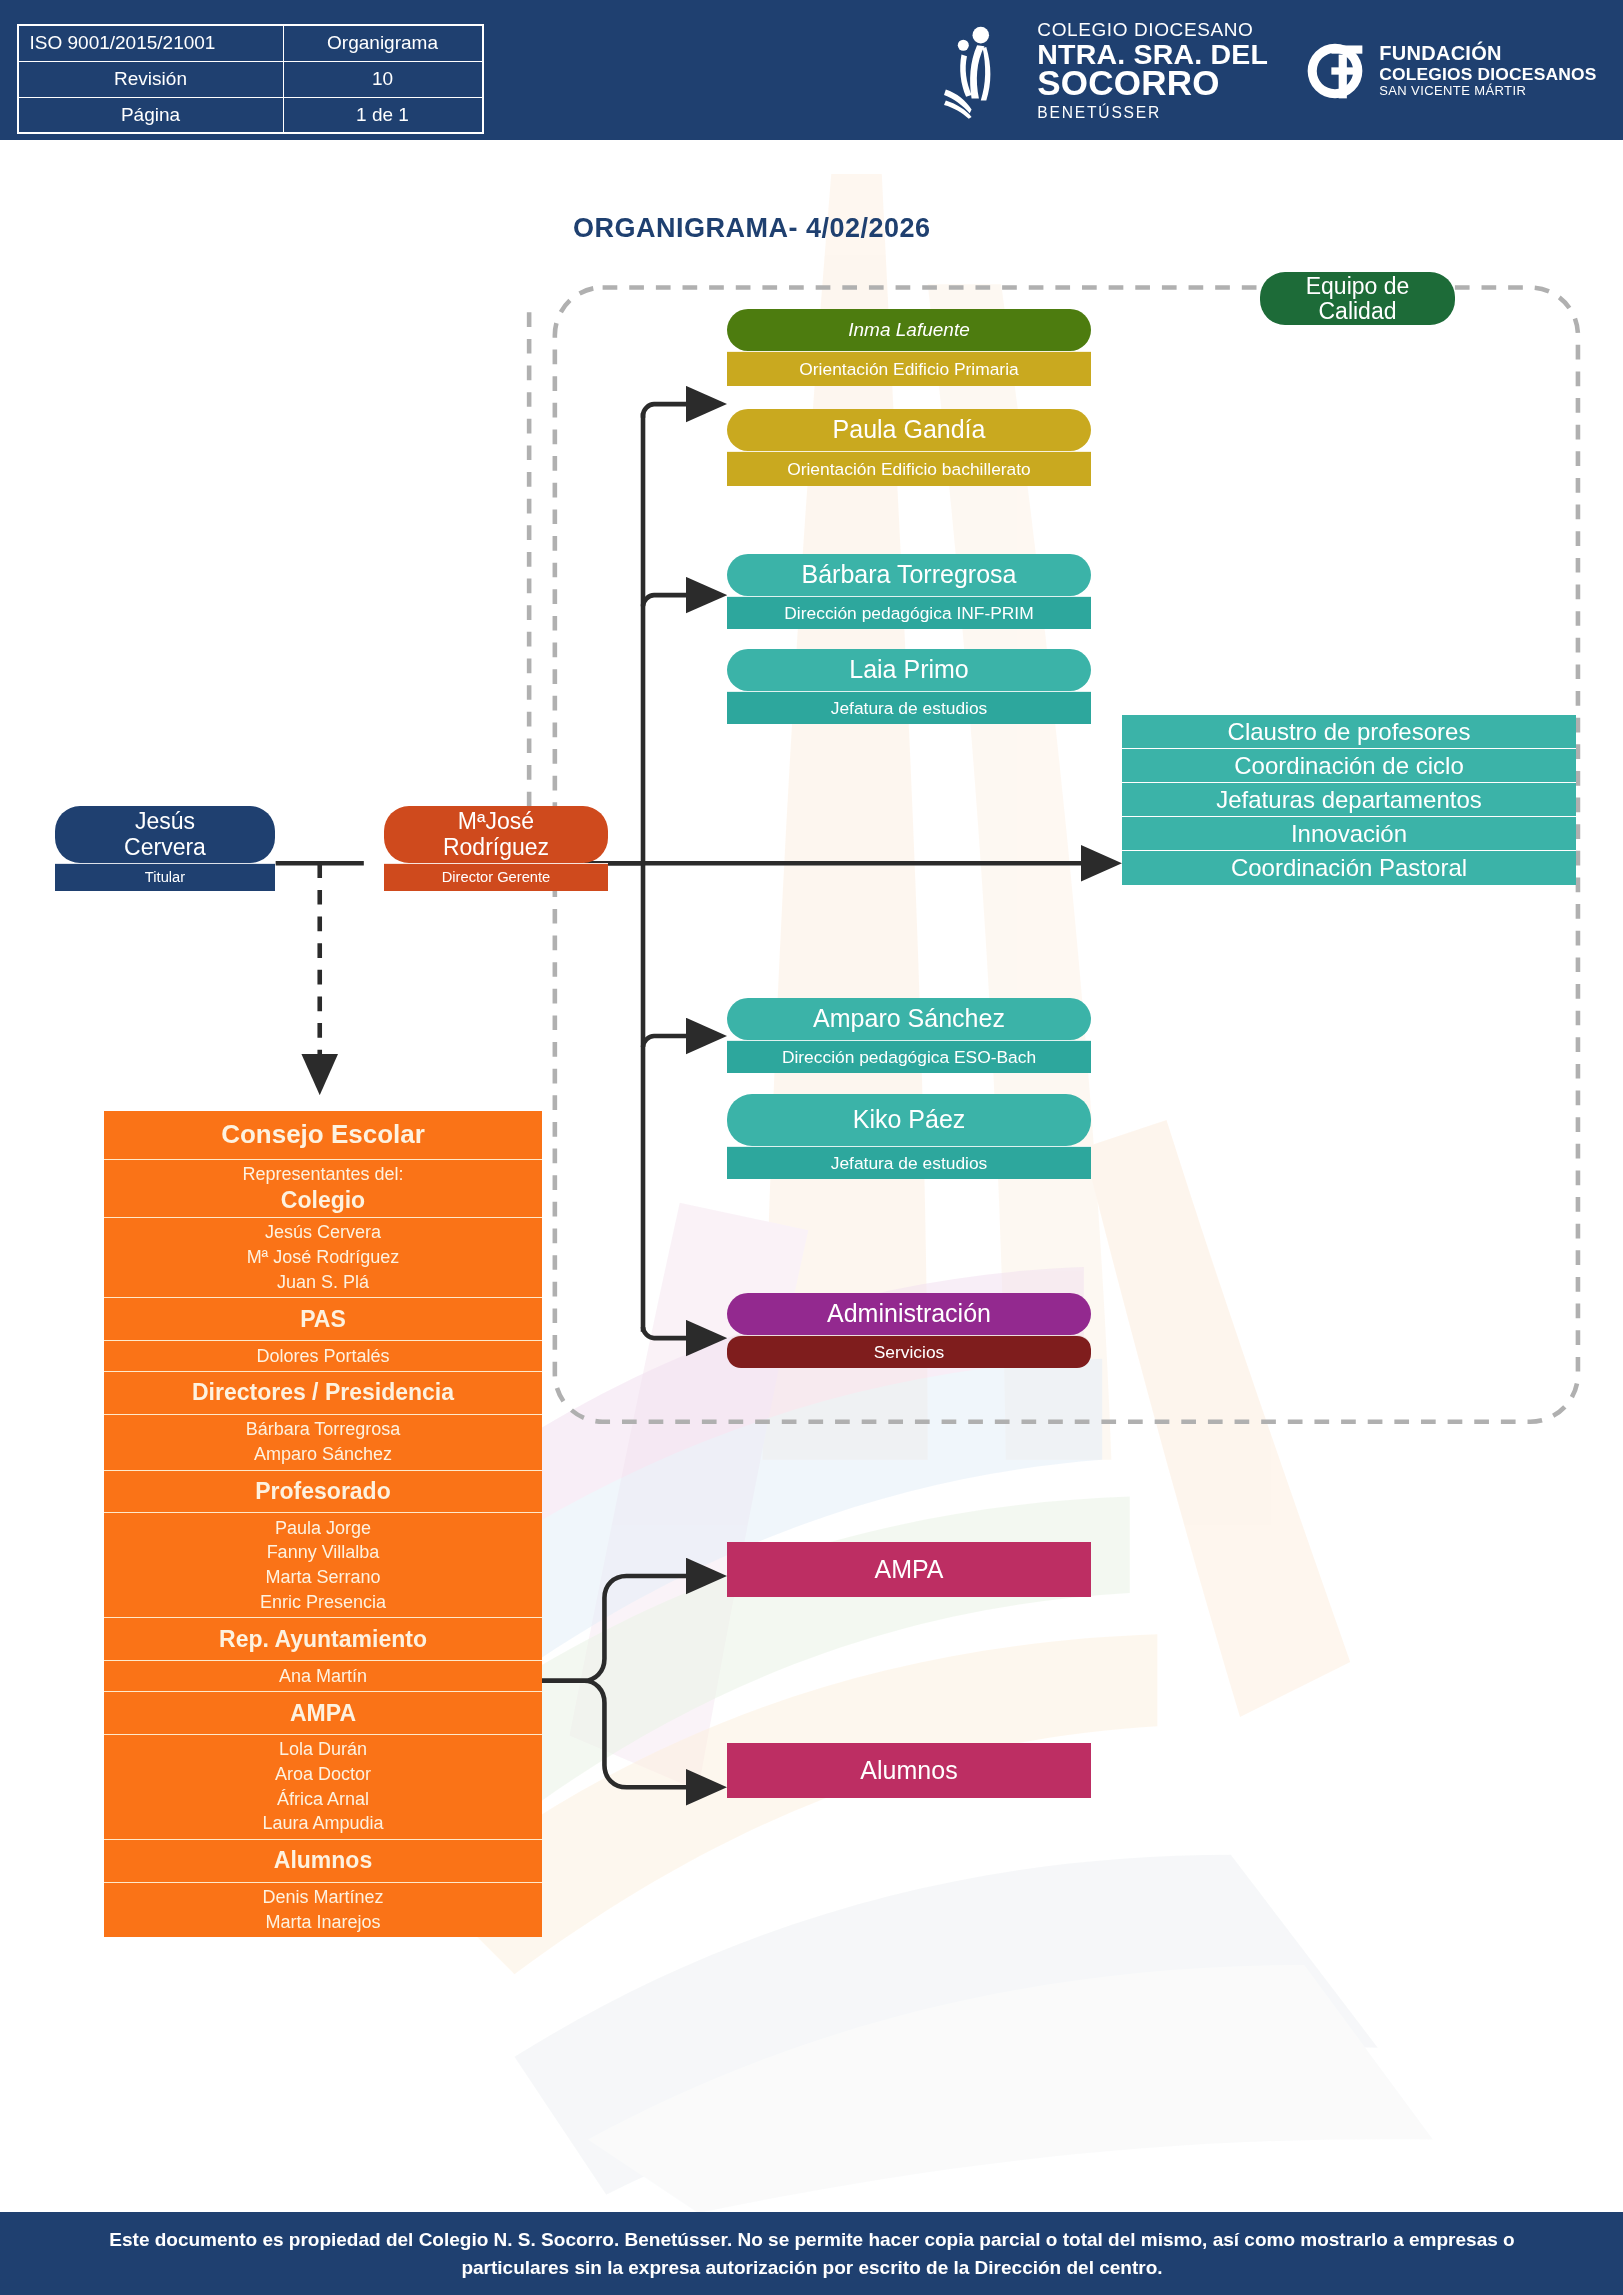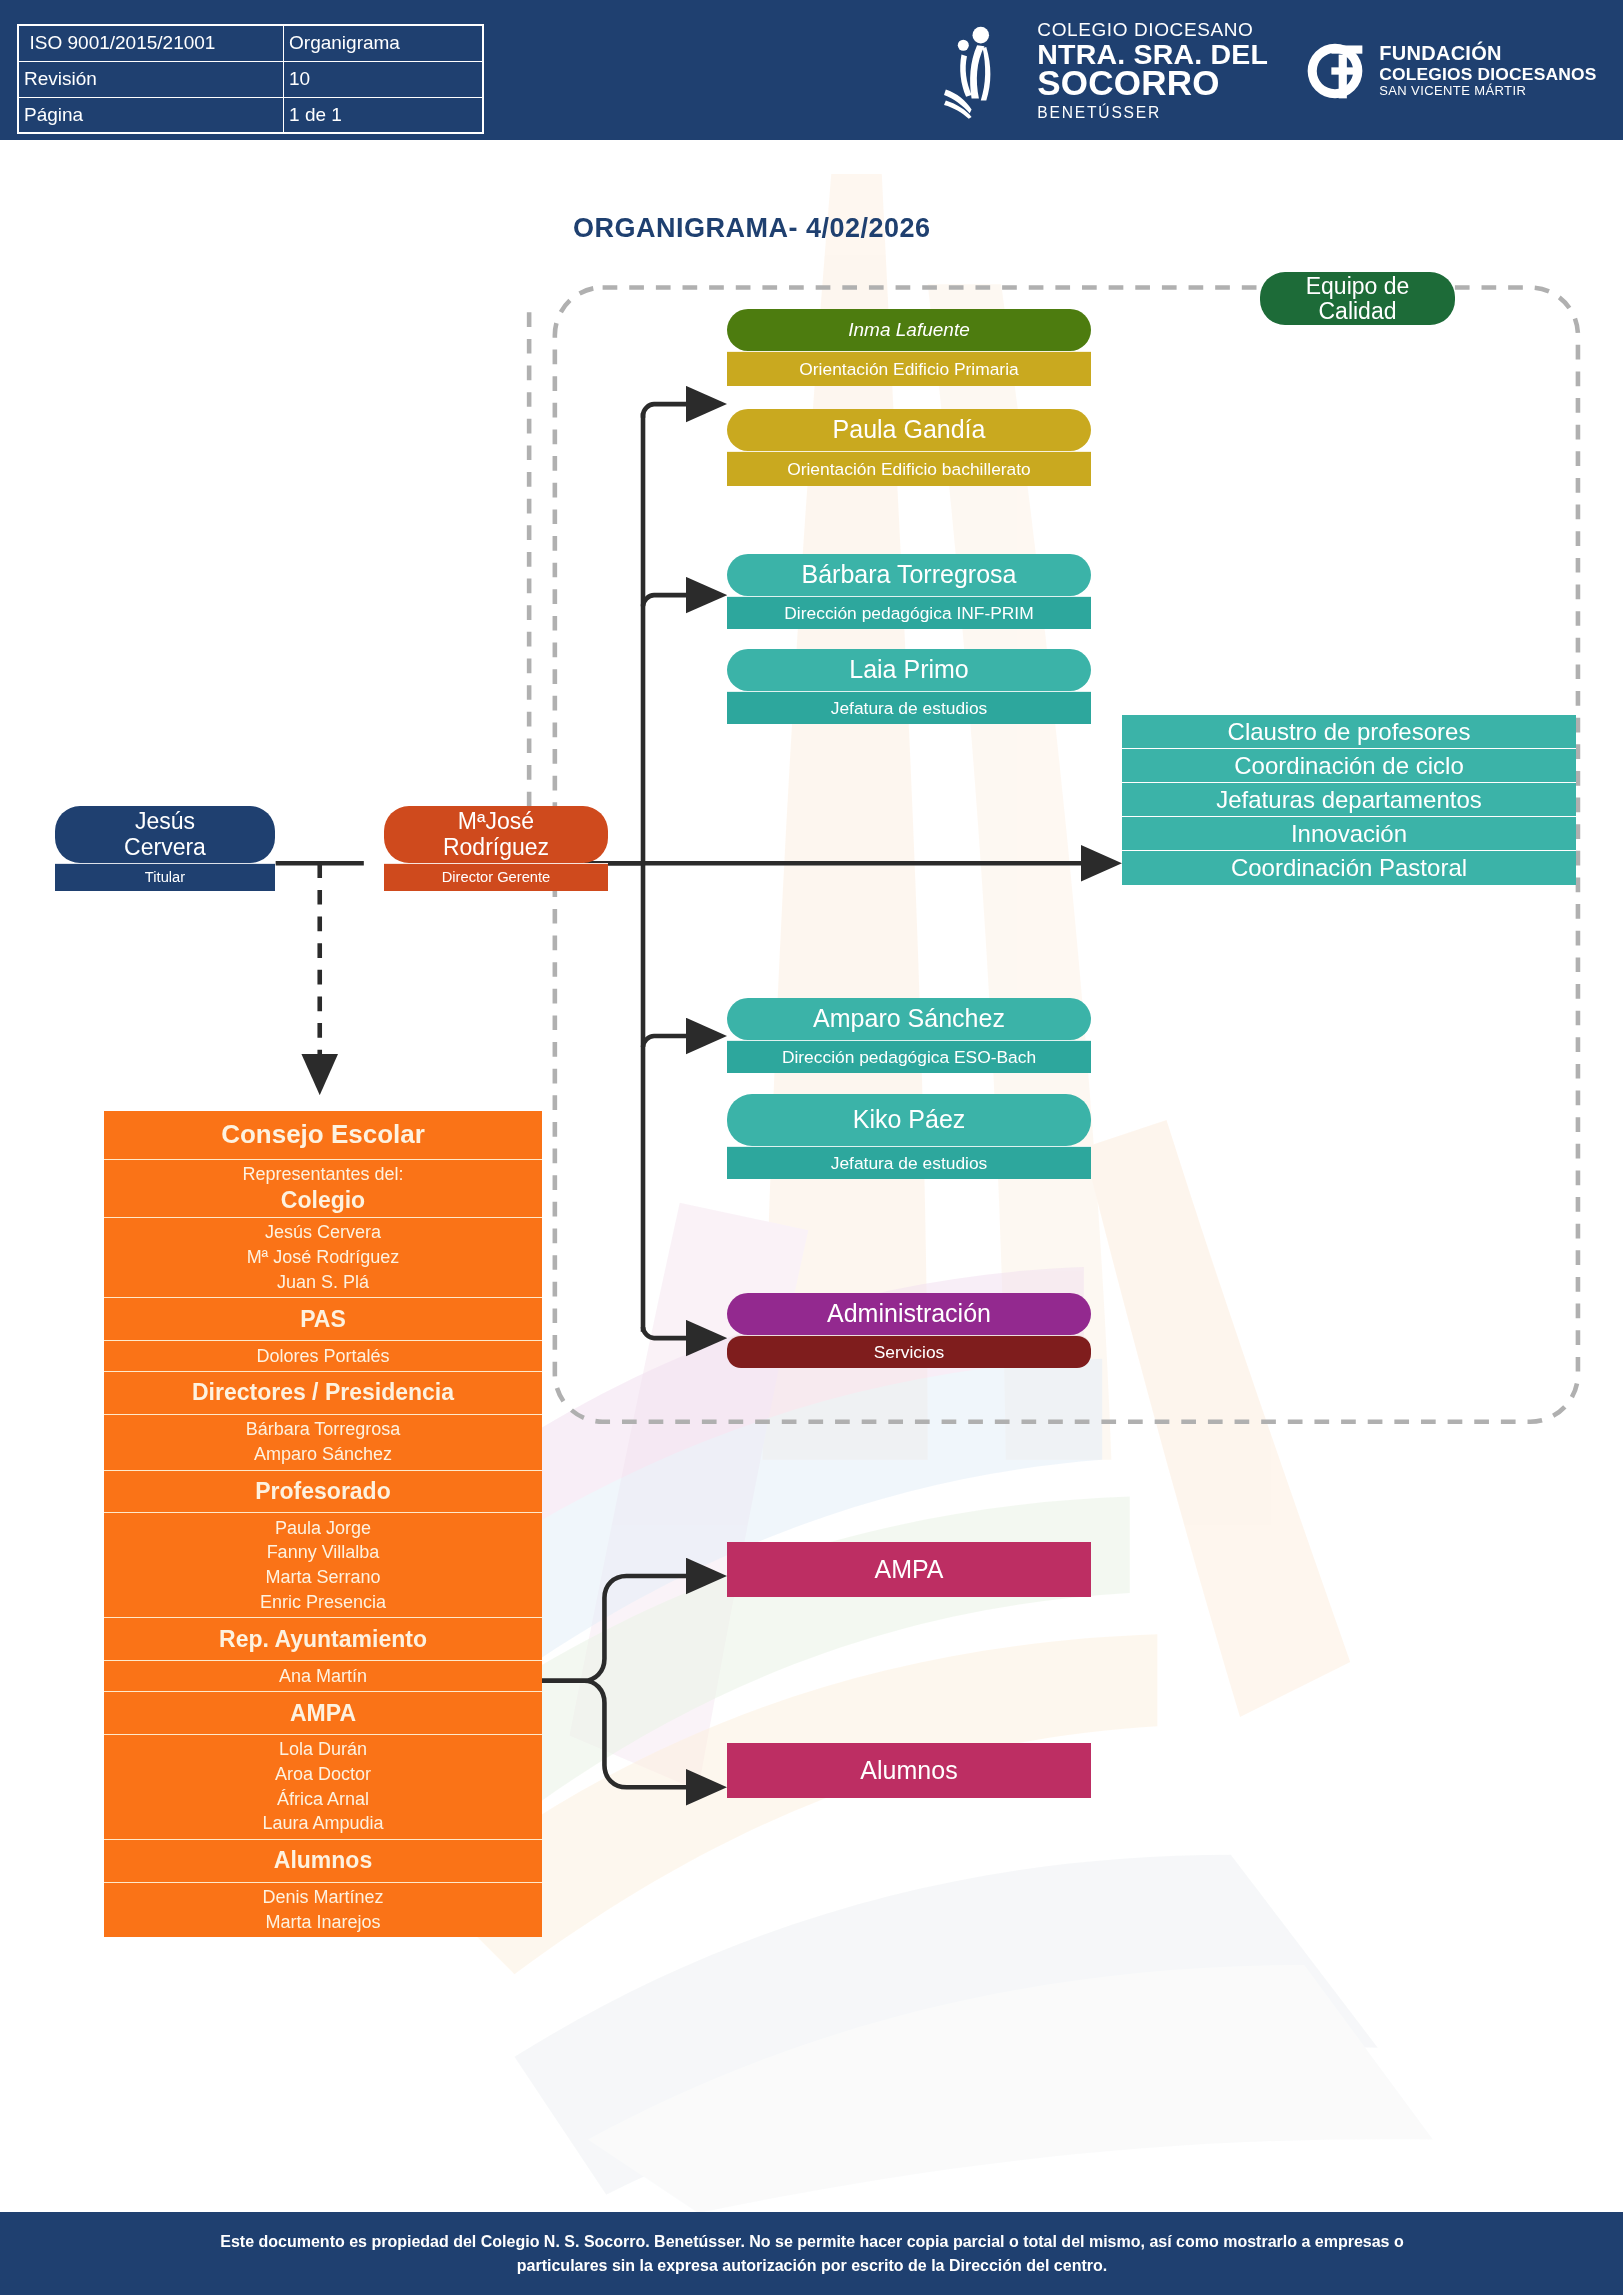--- a/index.html
+++ b/index.html
@@ -25,21 +25,21 @@
   .meta-table {
     position: absolute; left: 16.5px; top: 24px;
     width: 467px;
     border: 2.8px solid #ffffff;
     border-collapse: collapse;
   }
   .meta-table td {
     border: 1.8px solid #ffffff;
     color: #ffffff;
     font-size: 19px;
-    text-align: left;
+    text-align: center;
     padding: 6.4px 5.5px;
     white-space: nowrap;
   }
   .meta-table td.left-cell { width: 266px; }
   .meta-table td.right-cell { width: 200px; }
   .meta-table tr:first-child td.left-cell { text-align: left; padding-left: 11px; }
 
   
   .logo-wrap {
     position: absolute; right: 27.5px; top: 20px;
@@ -61,21 +61,21 @@
 
   
   .footer {
     position: absolute; left: 0; bottom: 0;
     width: 1624px; height: 84px;
     background: #1f4070;
     color: #ffffff;
     display: flex; flex-direction: column;
     align-items: center; justify-content: center;
     text-align: center;
-    font-size: 16px; font-weight: bold; line-height: 1.5;
+    font-size: 19px; font-weight: bold; line-height: 1.5;
     padding: 0 55px;
   }
 
   
   .watermark { position: absolute; left: 0; top: 174px; width: 1624px; height: 2039px; overflow: hidden; z-index: 0; }
 
   
   .chart-title {
     position: absolute; left: 573px; top: 213px;
     font-size: 27px; font-weight: bold; color: #1f4070;

